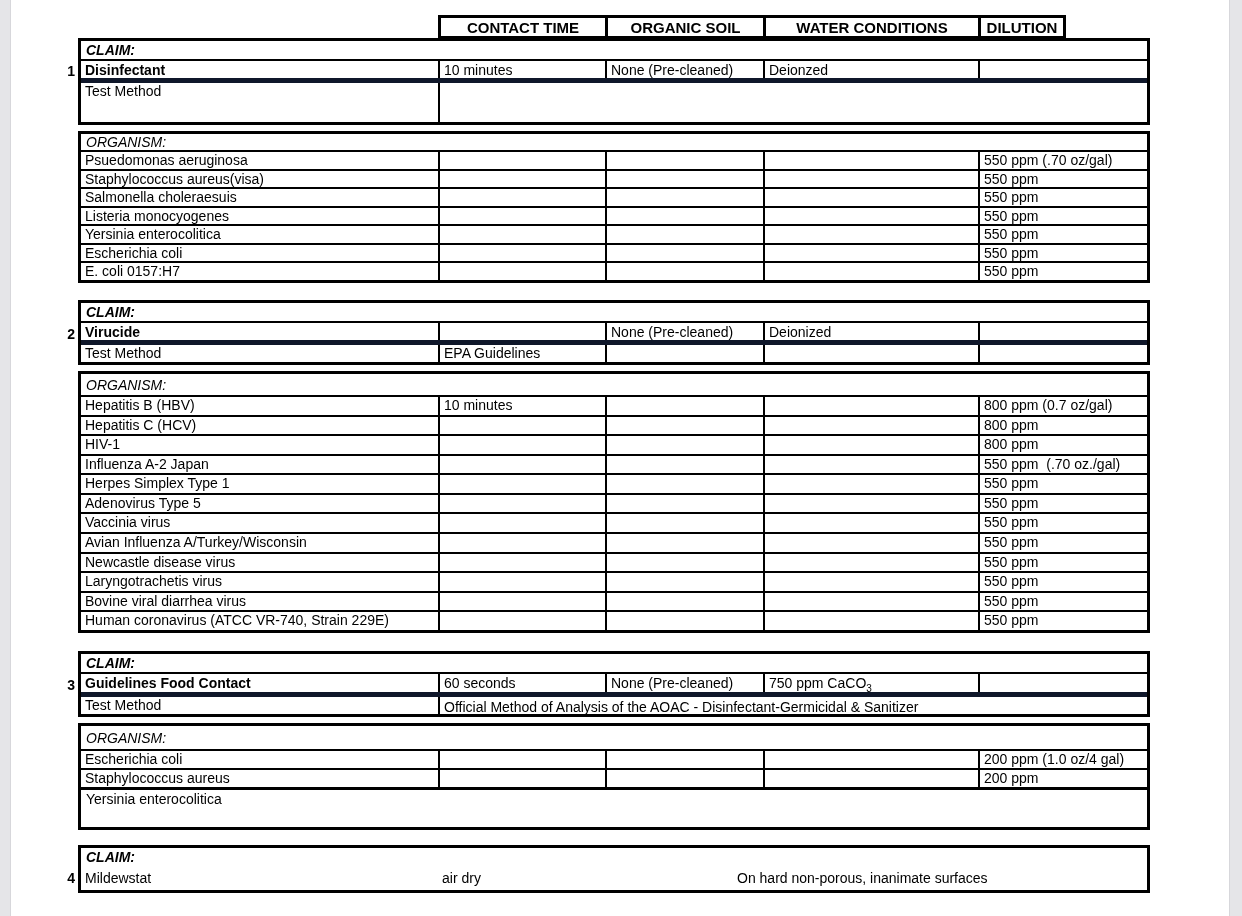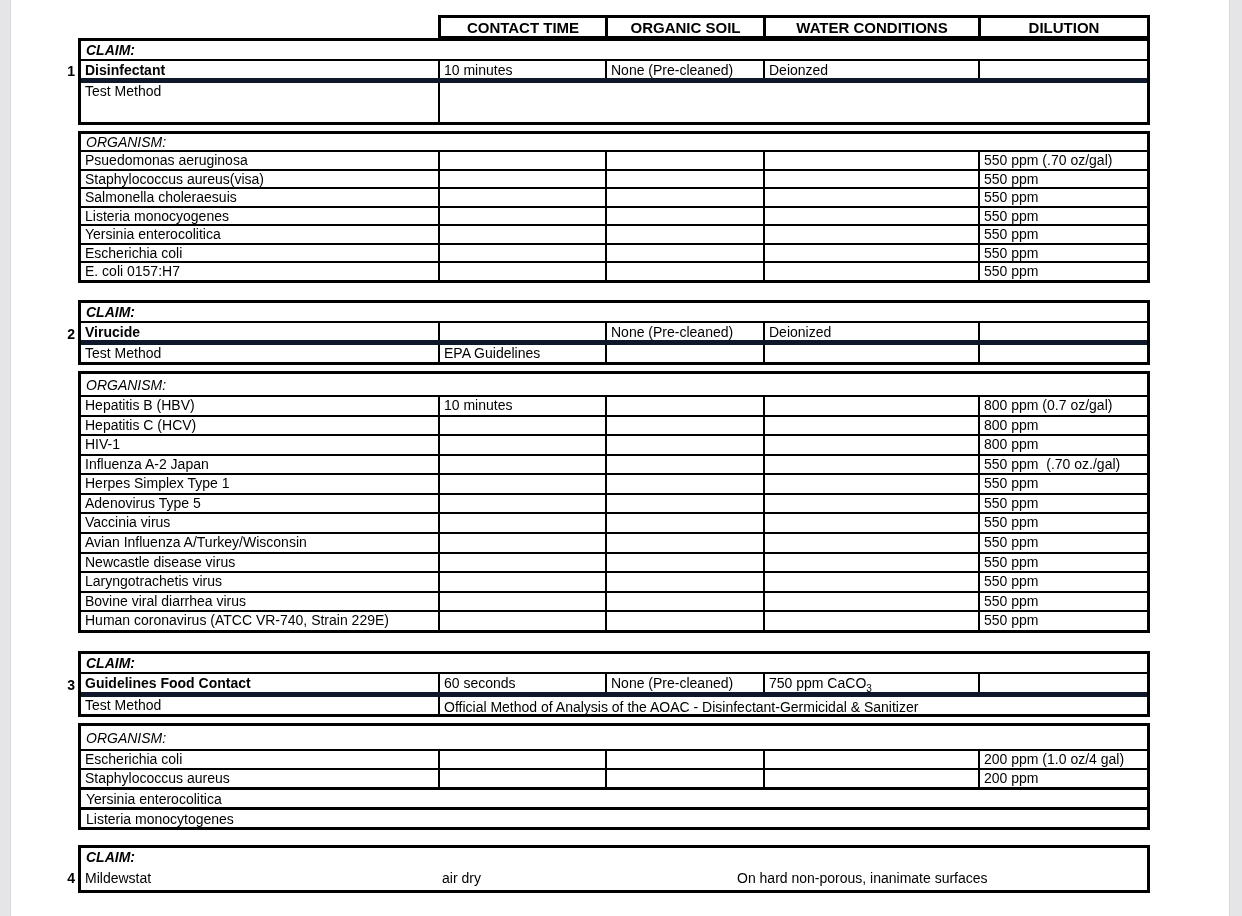--- a/index.html
+++ b/index.html
@@ -6,21 +6,21 @@
   body{
     width:1242px;height:916px;position:relative;background:#fff;
     font-family:"Liberation Sans","DejaVu Sans",sans-serif;color:#000;
     overflow:hidden;
   }
   .strip{position:absolute;top:0;bottom:0;background:#e5e5e8;}
   .strip-l{left:0;width:10px;border-right:1px solid #d7d7db;}
   .strip-r{left:1229px;width:13px;border-left:1px solid #d7d7db;}
 
   
-  .hdr{position:absolute;left:438px;top:15px;width:712px;height:24px;
+  .hdr{position:absolute;left:438px;top:15px;width:628px;height:24px;
     border:3px solid #000;box-sizing:border-box;display:flex;background:#fff;z-index:2;}
   .hcell{box-sizing:border-box;border-left:3px solid #000;display:flex;
     align-items:center;justify-content:center;font-weight:bold;font-size:15px;
     white-space:nowrap;overflow:hidden;}
   .hcell:first-child{border-left:none;}
   .hc1{flex:0 0 164px;} .hc2{flex:0 0 158px;} .hc3{flex:0 0 215px;} .hc4{flex:1;text-align:right;}
 
   
   .block{position:absolute;left:78px;width:1072px;border:3px solid #000;
     box-sizing:border-box;background:#fff;overflow:hidden;}
@@ -310,21 +310,20 @@
 
       <div class="row orow">
         <div class="c c0">Staphylococcus aureus</div>
         <div class="c c1"></div>
         <div class="c c2"></div>
         <div class="c c3"></div>
         <div class="c c4">200 ppm</div>
       </div>
     </div>
   <div class="ofull">Yersinia enterocolitica</div>
-  <div class="ofull">Listeria monocytogenes</div>
 </div>
 
 <div class="block" id="blk4" style="top:845px;height:48px;">
   <div class="claim-row noline">CLAIM:</div>
   <div class="mild-row">
     <span style="left:4px;">Mildewstat</span>
     <span style="left:361px;">air dry</span>
     <span style="left:656px;">On hard non-porous, inanimate surfaces</span>
   </div>
 </div>

